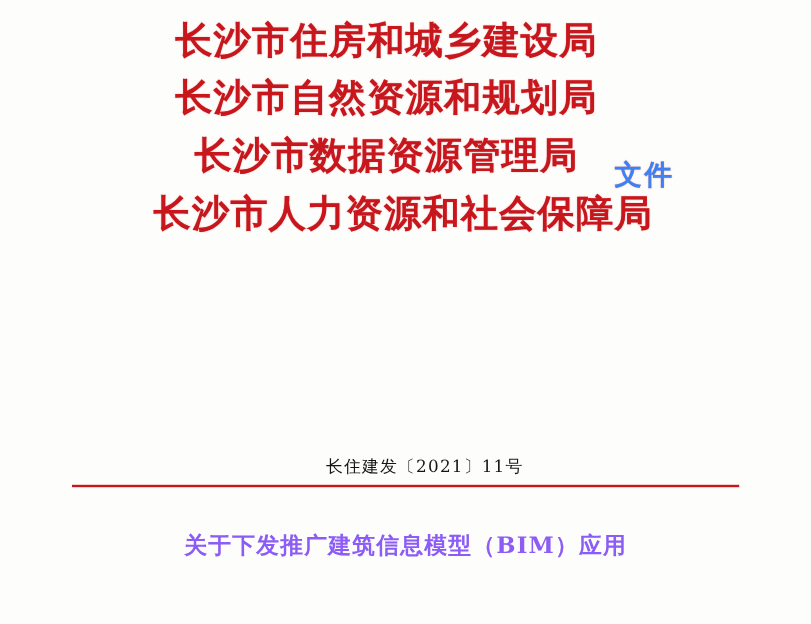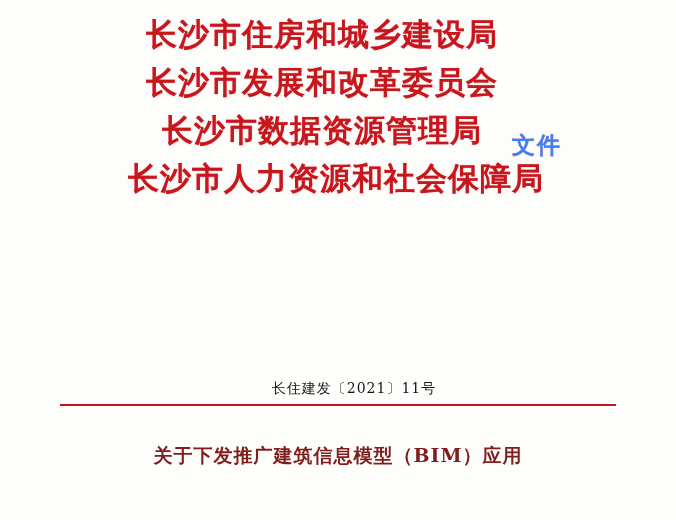--- a/index.html
+++ b/index.html
@@ -93,39 +93,39 @@
 
   
   .title-block {
     position: absolute;
     left: 88px;
     top: 440px;
     width: 500px;
     text-align: center;
   }
   .title-line {
-    color: #7f1d1d;
+    color: #8b5cf6;
     font-family: "DejaVu Serif", serif;
     font-weight: bold;
     font-size: 19px;
     line-height: 31px;
     letter-spacing: 1px;
     white-space: nowrap;
   }
 </style>
 </head>
 <body>
 
 <div class="page">
 
   <div class="masthead">
 
     <div class="org-lines">
       <div class="org-line">长沙市住房和城乡建设局</div>
-      <div class="org-line">长沙市发展和改革委员会</div>
+      <div class="org-line">长沙市自然资源和规划局</div>
       <div class="org-line">长沙市数据资源管理局</div>
       <div class="org-line">长沙市人力资源和社会保障局</div>
     </div>
 
     <div class="wenjian">文件</div>
   </div>
 
   <div class="doc-number">长住建发〔2021〕11号</div>
 
   <div class="red-rule"></div>

